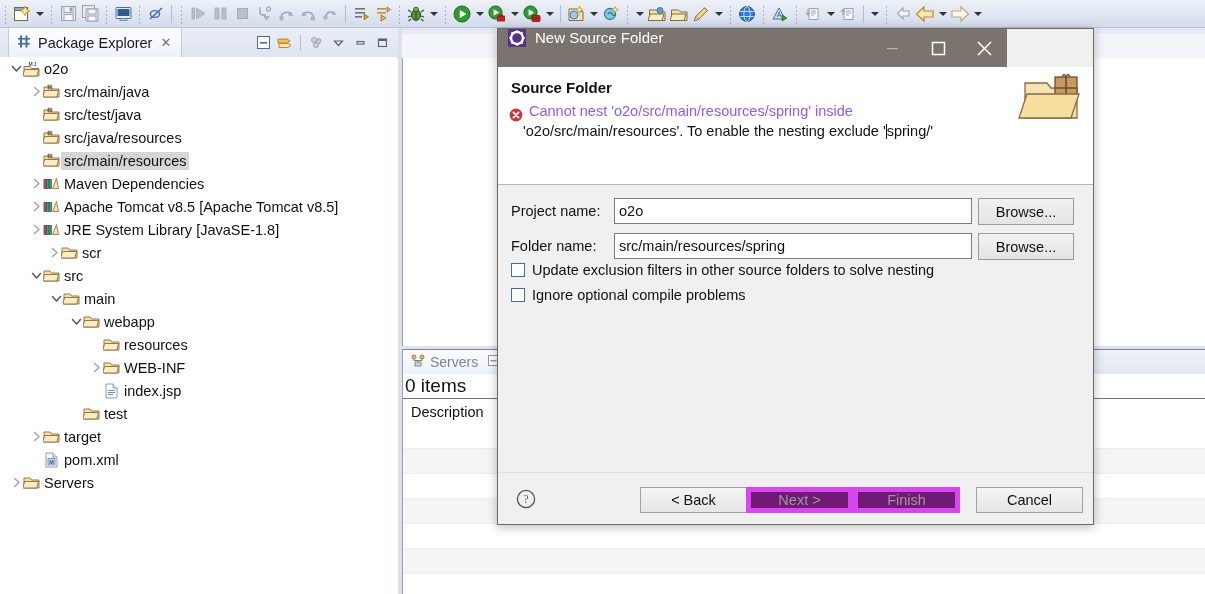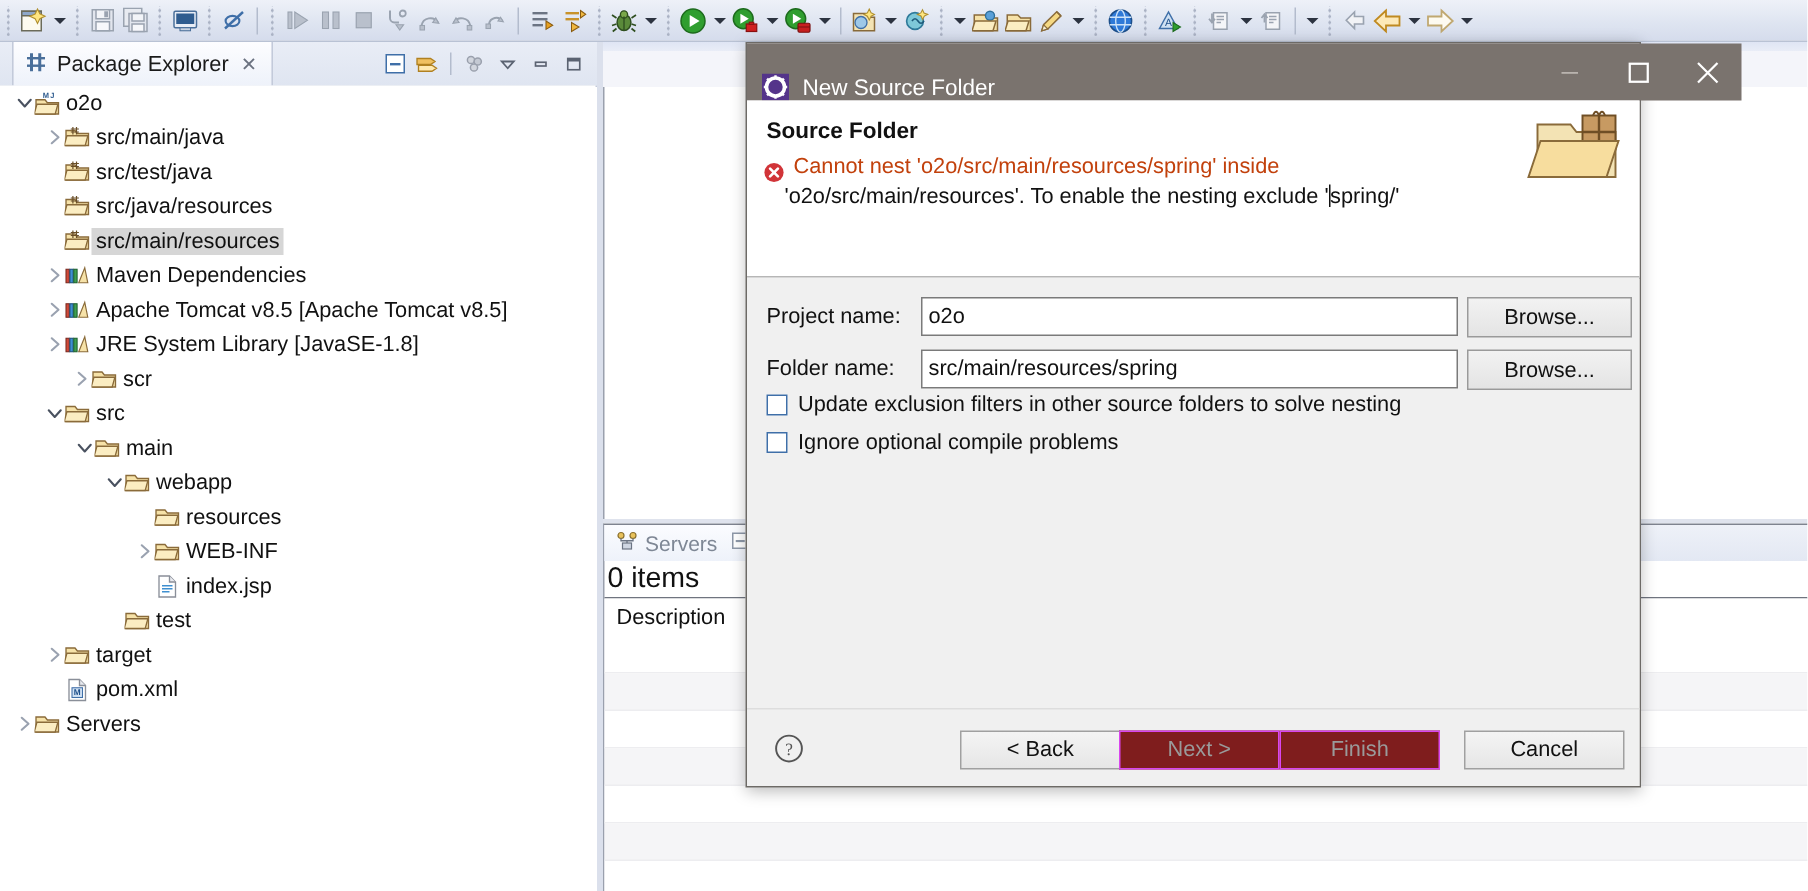--- a/index.html
+++ b/index.html
@@ -100,61 +100,61 @@
   .sv-row.alt{background:#f5f5f7;}
   .sv-row.white{background:#ffffff;}
 
   
   .dlg{
     position:absolute;left:497px;top:28px;width:597px;height:497px;
     background:#f0f0f0;box-shadow:0 2px 10px rgba(0,0,0,.28);
     border:1px solid #6d6a66;box-sizing:border-box;
   }
   .dlg-title{
-    position:absolute;left:0;top:0;width:663px;height:38px;
-    background:#7a736e;display:flex;align-items:flex-end;box-sizing:border-box;
+    position:absolute;left:0;top:0;width:509px;height:38px;
+    background:#7a736e;display:flex;align-items:flex-start;box-sizing:border-box;
   }
   .dlg-ico{width:18px;height:18px;margin:0 9px 0 10px;flex:0 0 18px;}
   .dlg-title-text{font-size:15px;color:#fff;flex:1;}
   .wbtn{width:46px;height:38px;display:flex;align-items:center;justify-content:center;}
   .wbtn svg{display:block;}
 
   .dlg-head{
     position:absolute;left:0;top:38px;width:595px;height:118px;background:#fff;
     border-bottom:1px solid #b6b6b6;box-sizing:border-box;
   }
   .dlg-head-title{position:absolute;left:13px;top:12px;font-size:15px;font-weight:bold;color:#111;}
   .err-ico{position:absolute;left:11px;top:41px;width:14px;height:14px;}
-  .err-l1{position:absolute;left:31px;top:36px;font-size:14.5px;color:#c2410c;white-space:nowrap;}
+  .err-l1{position:absolute;left:31px;top:36px;font-size:14.5px;color:#8b5cf6;white-space:nowrap;}
   .err-l2{position:absolute;left:25px;top:56px;font-size:14.5px;color:#111;white-space:nowrap;}
   .caret{display:inline-block;width:1px;height:15px;background:#111;vertical-align:-3px;margin:0 0px;}
   .dlg-head-img{position:absolute;right:4px;top:2px;width:72px;height:58px;}
 
   .dlg-body{position:absolute;left:0;top:157px;width:595px;height:286px;background:#f0f0f0;}
   .fld-label{position:absolute;font-size:14.5px;color:#111;}
   .fld-input{
     position:absolute;height:26px;background:#fff;border:1px solid #7a7a7a;box-sizing:border-box;
     display:flex;align-items:center;padding:0 4px;font-size:14.5px;color:#111;
   }
   .btn{
     background:linear-gradient(to bottom,#f2f2f2,#e4e4e4);
     border:1px solid #9a9a9a;box-sizing:border-box;
     display:flex;align-items:center;justify-content:center;
     font-size:14.5px;color:#111;
   }
-  .btn.browse{position:absolute;width:110px;height:27px;}
+  .btn.browse{position:absolute;width:96px;height:27px;}
   .cbrow{position:absolute;display:flex;align-items:center;gap:7px;}
   .cbox{width:14px;height:14px;background:#fff;border:1px solid #3f6fa8;box-sizing:border-box;flex:0 0 14px;}
   .cblabel{font-size:14.5px;color:#111;white-space:nowrap;}
 
   .dlg-foot{position:absolute;left:0;top:443px;width:595px;height:52px;background:#f0f0f0;
     border-top:1px solid #ddd;box-sizing:border-box;}
   .help-ico{position:absolute;left:18px;top:16px;width:20px;height:20px;}
   .fbtn{position:absolute;top:14px;width:107px;height:26px;}
-  .fbtn.disabled{background:#7f1d1d;border:1px solid #d946ef;color:#9a9a9a;text-align:right;}
+  .fbtn.disabled{background:#701a75;border:5px solid #d946ef;color:#9a9a9a;text-align:right;}
   .fbtn.enabled{background:linear-gradient(to bottom,#f4f4f4,#e6e6e6);border:1px solid #a0a0a0;color:#111;}
 </style>
 </head>
 <body>
 
 <div id="app">
 
   <div class="toolbar" id="toolbar">
       <div class="tb-grip"></div>
       <div class="tb-btn">

